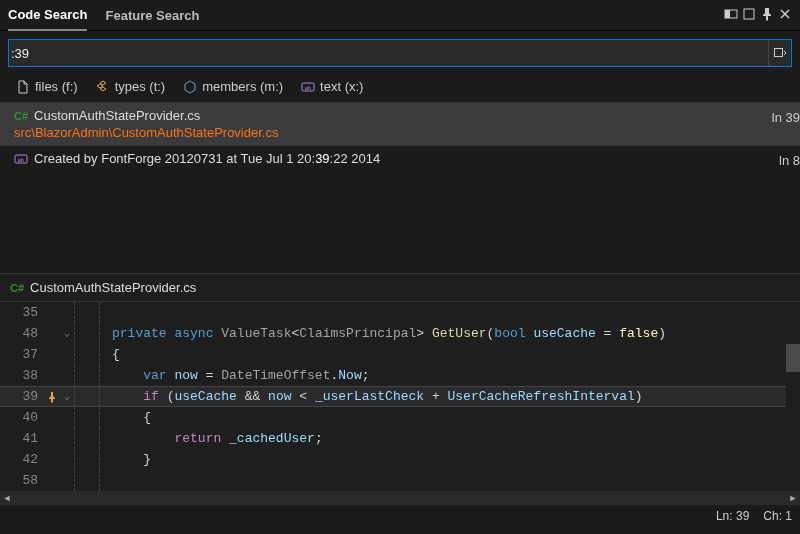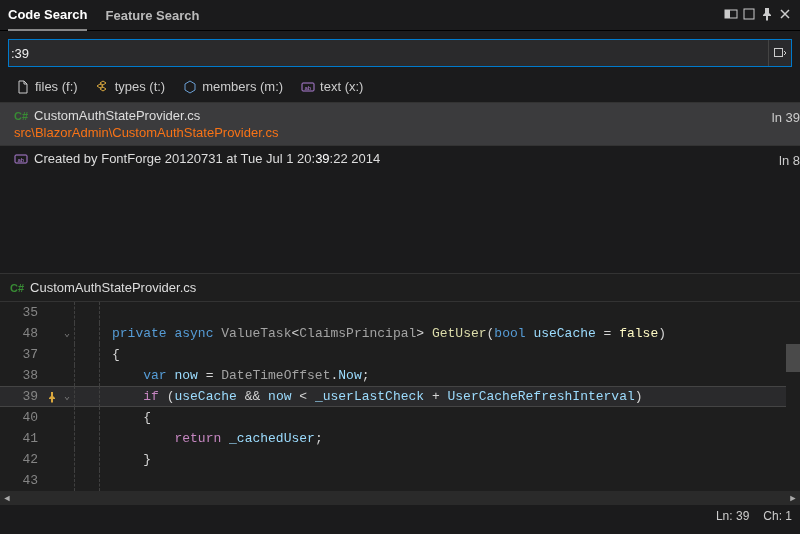--- a/index.html
+++ b/index.html
@@ -378,21 +378,21 @@
         <span class="code-text"><span class="sc-op">        </span><span class="sc-ctrl">return</span><span class="sc-op"> </span><span class="sc-mem">_cachedUser</span><span class="sc-op">;</span></span>
       </div>
       <div class="code-line">
         <span class="lnum">42</span>
         <span class="pin"></span>
         <span class="fold"></span>
         <span class="gutter"></span>
         <span class="code-text"><span class="sc-op">    }</span></span>
       </div>
       <div class="code-line">
-        <span class="lnum">43</span>
+        <span class="lnum">58</span>
         <span class="pin"></span>
         <span class="fold"></span>
         <span class="gutter"></span>
         <span class="code-text"></span>
       </div>
     </div>
   <div class="bottom-scroll">
     <div class="arrow">◄</div>
     <div class="arrow">►</div>
   </div>

